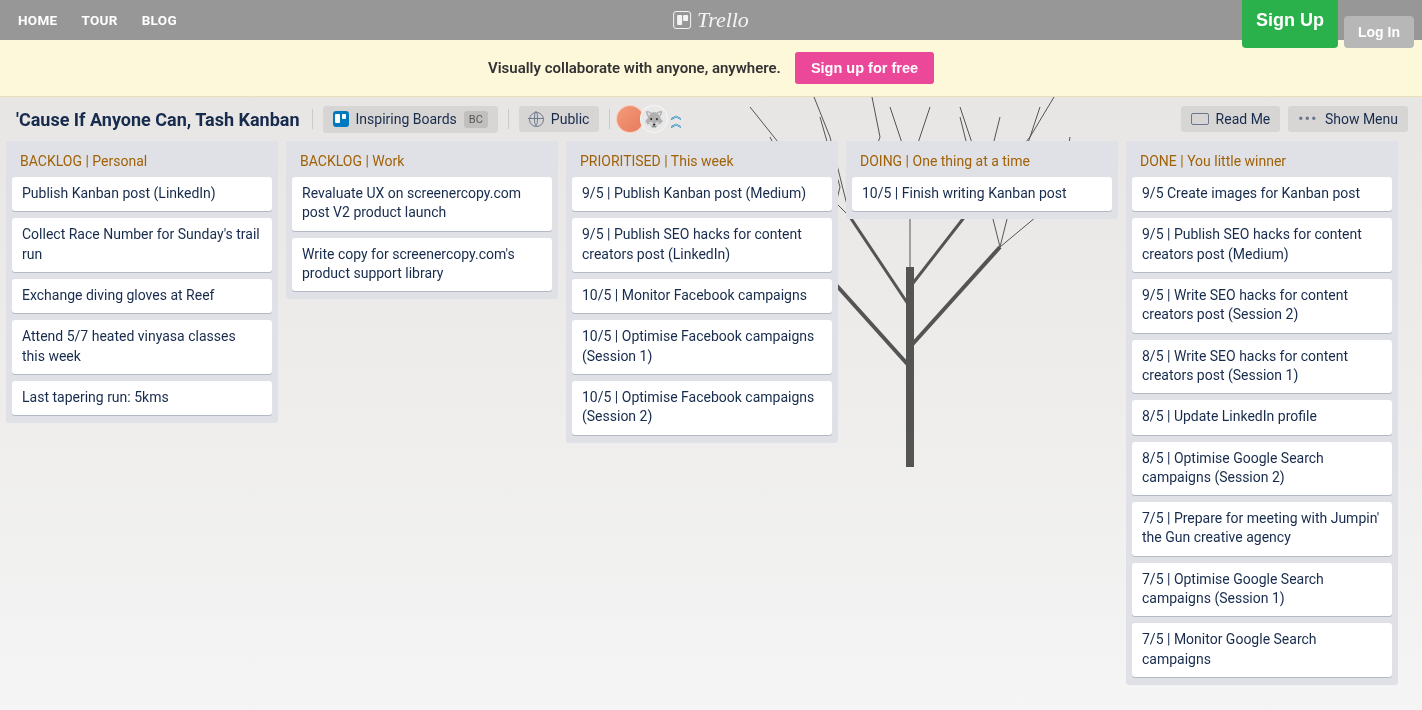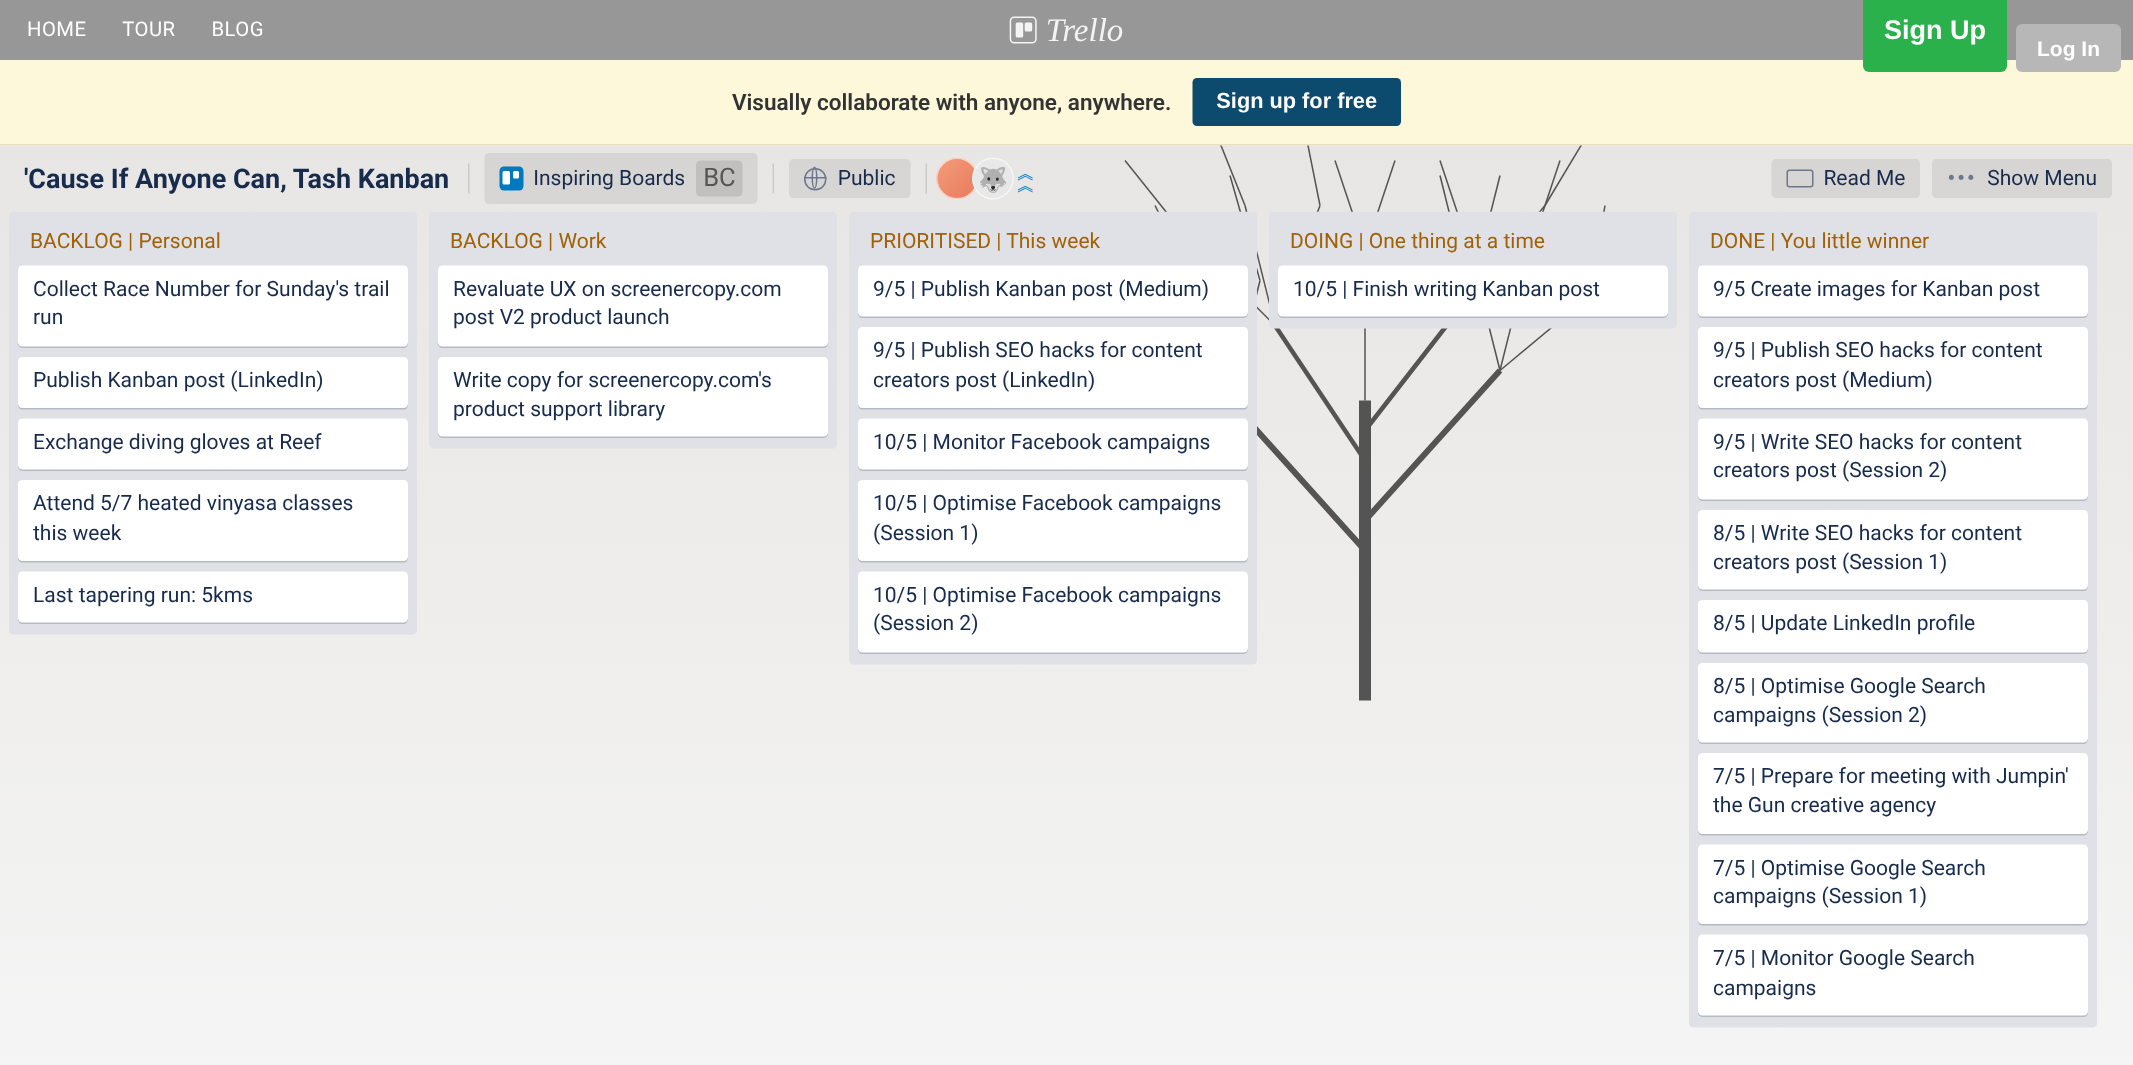--- a/index.html
+++ b/index.html
@@ -24,21 +24,21 @@
       align-items: center;
       padding: 0 8px;
       position: relative;
     }
     .topnav-left {
       display: flex;
       gap: 4px;
     }
     .topnav-link {
       color: #fff;
-      font-weight: 400;
+      font-weight: 700;
       font-size: 13.5px;
       padding: 6px 10px;
       text-decoration: none;
       letter-spacing: 0.3px;
       cursor: pointer;
     }
     .topnav-center {
       position: absolute;
       left: 50%;
       transform: translateX(-50%);
@@ -110,21 +110,21 @@
       align-items: center;
       justify-content: center;
       gap: 14px;
     }
     .promobar-text {
       color: #333;
       font-size: 15px;
       font-weight: 600;
     }
     .promobar-btn {
-      background: #0c4a6e;
+      background: #ec4899;
       color: #fff;
       border: none;
       border-radius: 3px;
       padding: 8px 16px;
       font-size: 14.5px;
       font-weight: 600;
       cursor: pointer;
     }
 
     
@@ -191,21 +191,21 @@
       background: #fff;
       border-radius: 1px;
       width: 4.5px;
       top: 2.5px;
     }
     .chip-logo::before { left: 2.5px; height: 9px; }
     .chip-logo::after { right: 2.5px; height: 5.5px; }
     .chip-badge {
       background: rgba(0,0,0,0.1);
       border-radius: 3px;
-      font-size: 17px;
+      font-size: 11px;
       padding: 2px 5px;
       color: #555;
       text-align: right;
     }
     .avatars {
       display: flex;
       align-items: center;
     }
     .avatar {
       width: 28px;
@@ -406,22 +406,22 @@
         <span class="dots-icon">•••</span>
         <span>Show Menu</span>
       </div>
     </div>
   </div>
 
   <div class="lists" id="lists-container">
 
   <div class="list">
         <div class="list-title">BACKLOG | Personal</div>
+        <div class="card">Publish Kanban post (LinkedIn)</div>
         <div class="card">Collect Race Number for Sunday's trail run</div>
-        <div class="card">Publish Kanban post (LinkedIn)</div>
         <div class="card">Exchange diving gloves at Reef</div>
         <div class="card">Attend 5/7 heated vinyasa classes this week</div>
         <div class="card">Last tapering run: 5kms</div>
       </div>
       <div class="list">
         <div class="list-title">BACKLOG | Work</div>
         <div class="card">Revaluate UX on screenercopy.com post V2 product launch</div>
         <div class="card">Write copy for screenercopy.com's product support library</div>
       </div>
       <div class="list">

